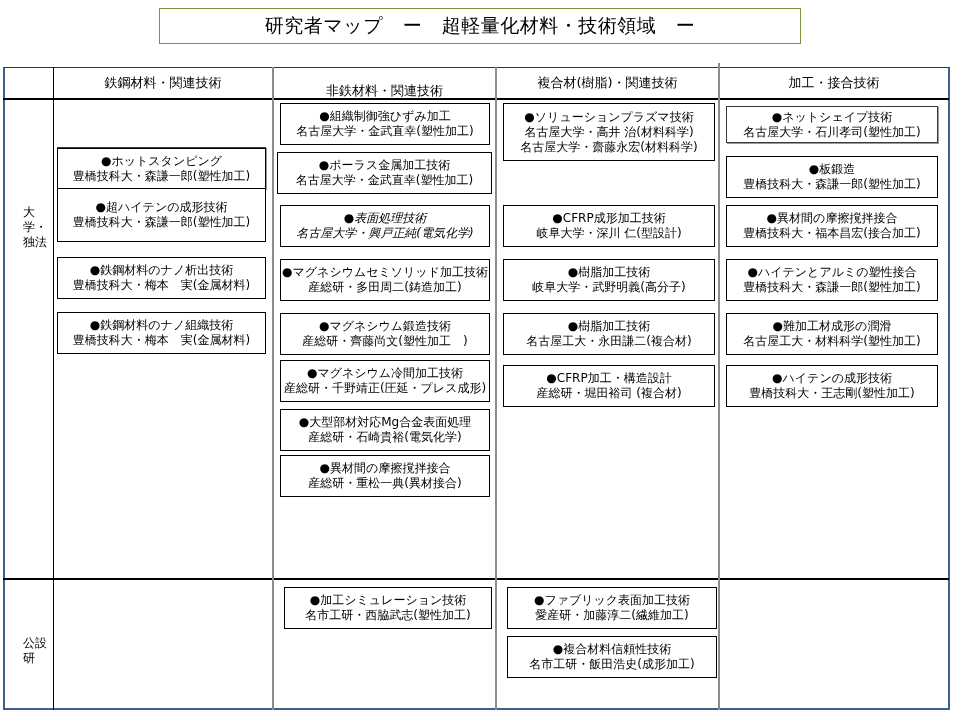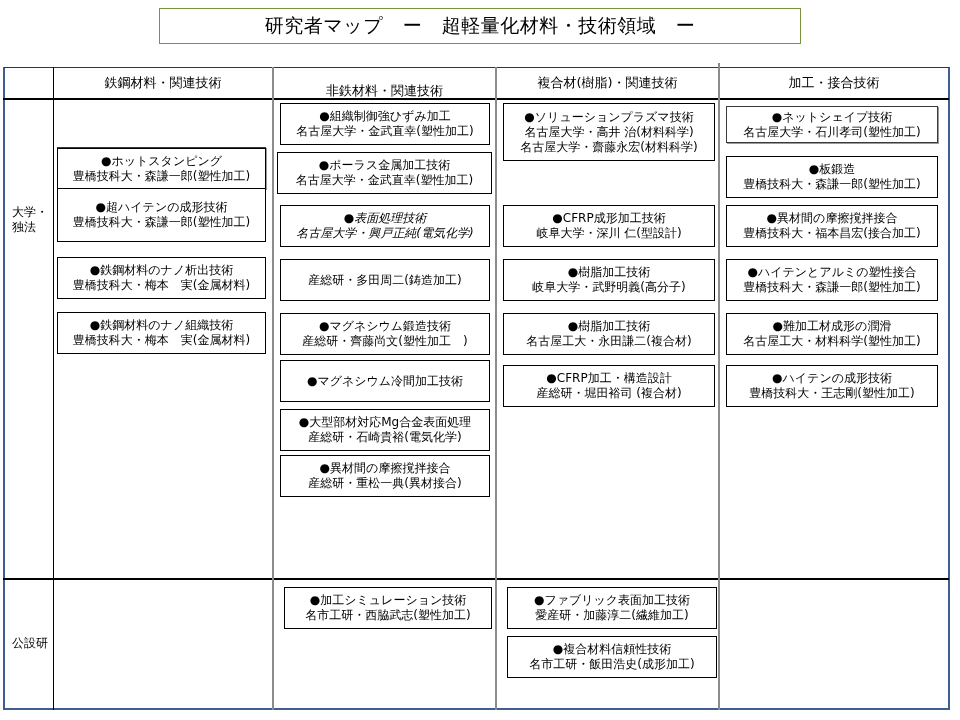--- a/index.html
+++ b/index.html
@@ -10,21 +10,21 @@
                display:flex; align-items:center; justify-content:center;
                font-size:19px; letter-spacing:0.5px; }
   .title-box span { white-space:pre; }
   .frame { position:absolute; left:3px; top:67px; width:947px; height:643px;
            border:2px solid #3f5f8f; box-sizing:border-box; border-top:1.5px solid #1f3763; }
   .vline { position:absolute; top:67px; width:1px; background:#000; }
   .vline.gray { background:#8c8c8c; width:2px; }
   .hline { position:absolute; left:3px; height:1.5px; background:#000; }
   .col-head { position:absolute; top:68px; height:30px; display:flex; align-items:center;
               justify-content:center; font-size:13px; }
-  .row-label { position:absolute; left:5px; width:48px; font-size:12px; line-height:15px; padding-left:7px; box-sizing:border-box; }
+  .row-label { position:absolute; left:5px; width:48px; font-size:12px; line-height:15px; padding-left:18px; box-sizing:border-box; }
   .card { position:absolute; border:1.2px solid #000; background:#fff; box-sizing:border-box;
           display:flex; flex-direction:column; align-items:center; justify-content:center;
           font-size:12px; line-height:15px; text-align:center; white-space:nowrap; overflow:hidden; }
   .card.shadow { box-shadow: 1px 1px 0 #9a9a9a; border-color:#3a3a3a; }
   .card .t { display:block; }
   .card .t::before { content:"●"; font-size:12px; }
 </style>
 </head>
 <body>
 
@@ -87,28 +87,30 @@
 </div>
 <div class="card" style="left:277px;top:152px;width:215px;height:42px;">
   <span class="t">ポーラス金属加工技術</span>
   <span>名古屋大学・金武直幸(塑性加工)</span>
 </div>
 <div class="card" style="left:280px;top:205px;width:210px;height:42px;font-style:italic;">
   <span class="t">表面処理技術</span>
   <span>名古屋大学・興戸正純(電気化学)</span>
 </div>
 <div class="card" style="left:280px;top:259px;width:210px;height:42px;">
+  <span class="t">マグネシウムセミソリッド加工技術</span>
   <span>産総研・多田周二(鋳造加工)</span>
 </div>
 <div class="card" style="left:280px;top:313px;width:210px;height:42px;">
   <span class="t">マグネシウム鍛造技術</span>
   <span>産総研・齊藤尚文(塑性加工　)</span>
 </div>
 <div class="card" style="left:280px;top:360px;width:210px;height:42px;">
   <span class="t">マグネシウム冷間加工技術</span>
+  <span>産総研・千野靖正(圧延・プレス成形)</span>
 </div>
 <div class="card" style="left:280px;top:409px;width:210px;height:42px;">
   <span class="t">大型部材対応Mg合金表面処理</span>
   <span>産総研・石崎貴裕(電気化学)</span>
 </div>
 <div class="card" style="left:280px;top:455px;width:210px;height:42px;">
   <span class="t">異材間の摩擦撹拌接合</span>
   <span>産総研・重松一典(異材接合)</span>
 </div>
 

